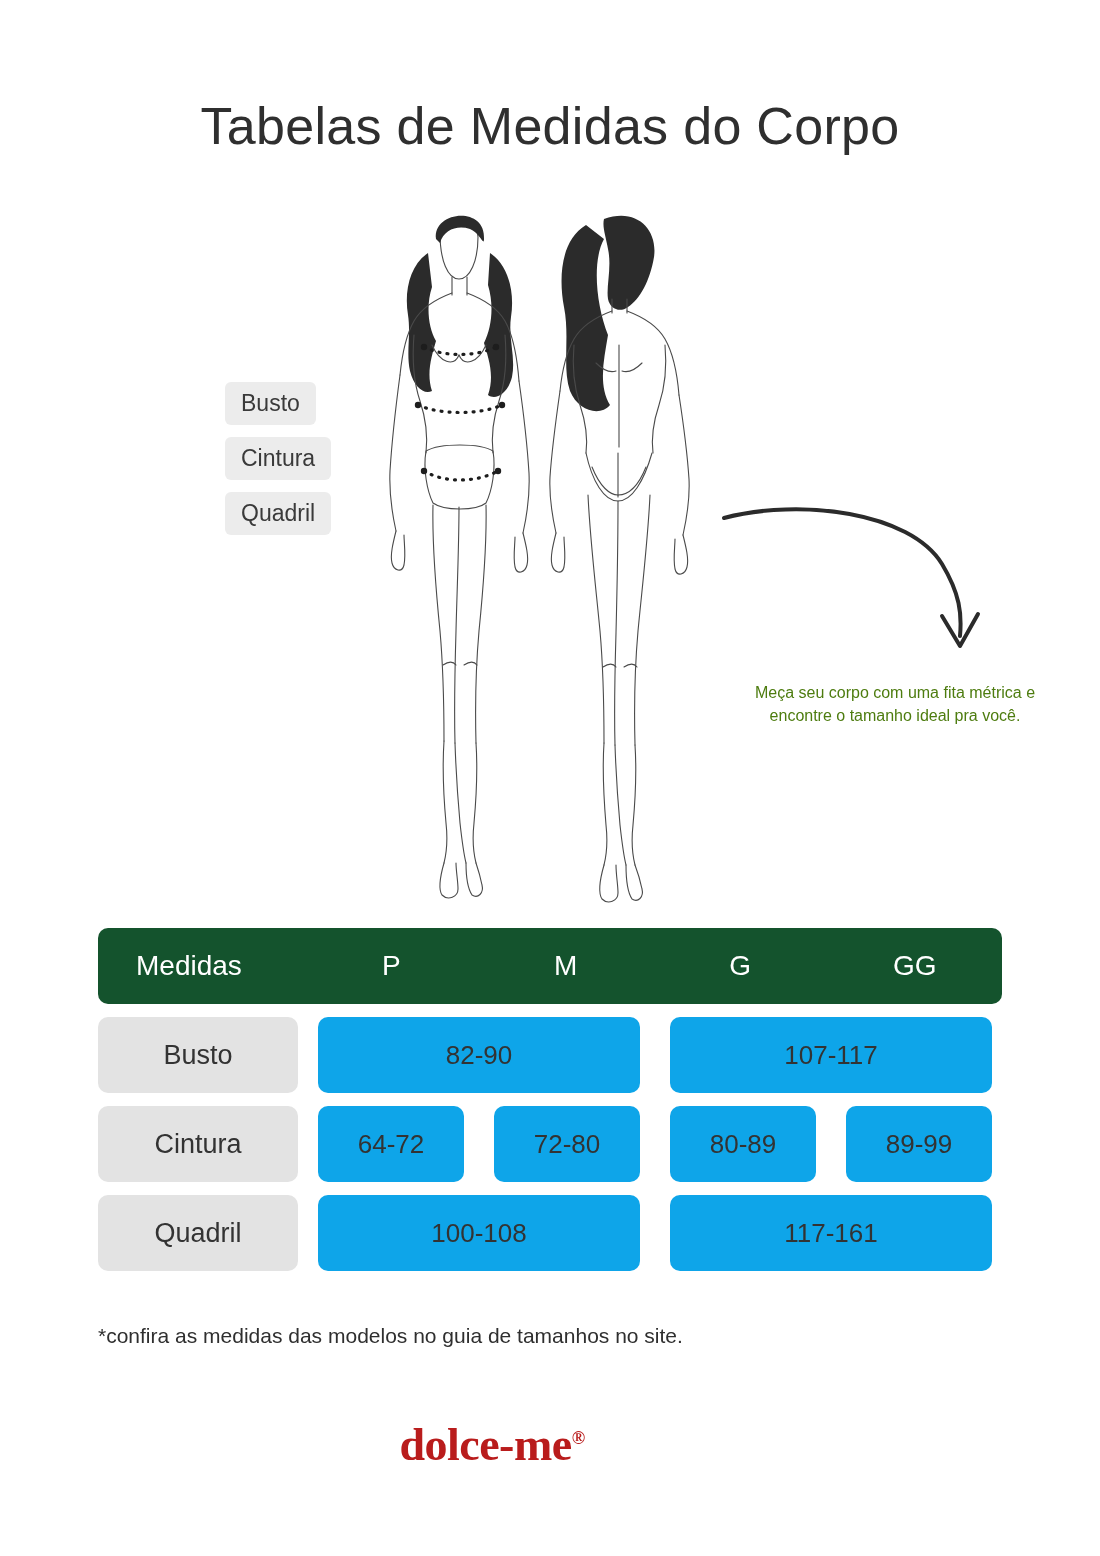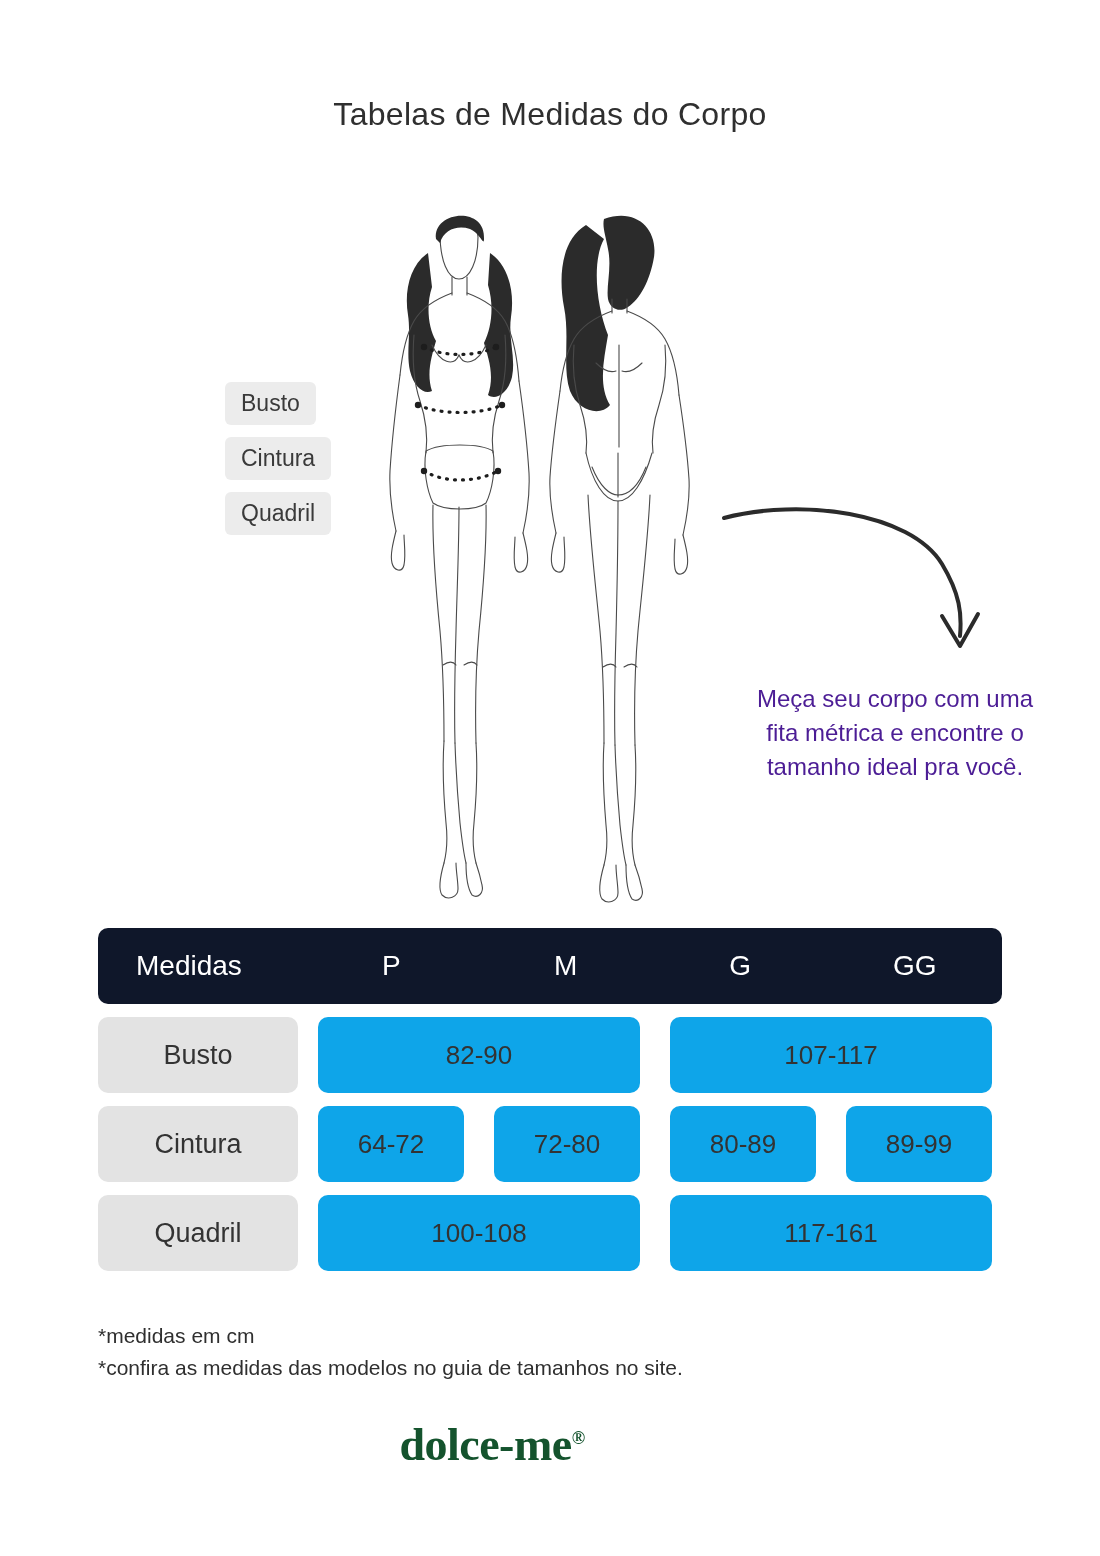--- a/index.html
+++ b/index.html
@@ -22,21 +22,21 @@
     height: 1556px;
   }
 
   
   .title {
     position: absolute;
     top: 96px;
     left: 0;
     width: 1100px;
     text-align: center;
-    font-size: 32px;
+    font-size: 52px;
     font-weight: 400;
     letter-spacing: 0.3px;
     color: #2f2f2f;
   }
 
   
   .illustration {
     position: absolute;
     top: 195px;
     left: 340px;
@@ -70,34 +70,34 @@
     left: 720px;
     width: 290px;
     height: 190px;
   }
   .note {
     position: absolute;
     top: 682px;
     left: 745px;
     width: 300px;
     text-align: center;
-    font-size: 24px;
+    font-size: 16px;
     line-height: 1.42;
-    color: #4c1d95;
+    color: #4d7c0f;
   }
 
   
   .table {
     position: absolute;
     top: 928px;
     left: 98px;
     width: 904px;
   }
   .thead {
-    background: #0f172a;
+    background: #14532d;
     border-radius: 10px;
     display: flex;
     align-items: center;
     height: 76px;
     color: #ffffff;
   }
   .thead .cell-label {
     flex: 0 0 206px;
     font-size: 28px;
     padding-left: 38px;
@@ -152,21 +152,21 @@
   
   .brand {
     position: absolute;
     top: 1418px;
     left: 0;
     width: 984px;
     text-align: center;
     font-family: "Liberation Serif", serif;
     font-weight: bold;
     font-size: 46px;
-    color: #14532d;
+    color: #b91c1c;
     letter-spacing: -0.5px;
   }
   .brand .reg {
     font-size: 18px;
     vertical-align: super;
   }
 </style>
 </head>
 <body>
 
@@ -311,21 +311,20 @@
     </div>
 
     <div class="trow">
       <div class="cell-label">Quadril</div>
       <div class="cell">100-108</div>
       <div class="cell">117-161</div>
     </div>
   </div>
 
   <div class="footnotes">
-    <div>*medidas em cm</div>
     <div>*confira as medidas das modelos no guia de tamanhos no site.</div>
   </div>
 
   <div class="brand">
     <span>dolce-me</span><span class="reg">®</span>
   </div>
 
 </div>
 
 </body></html>

